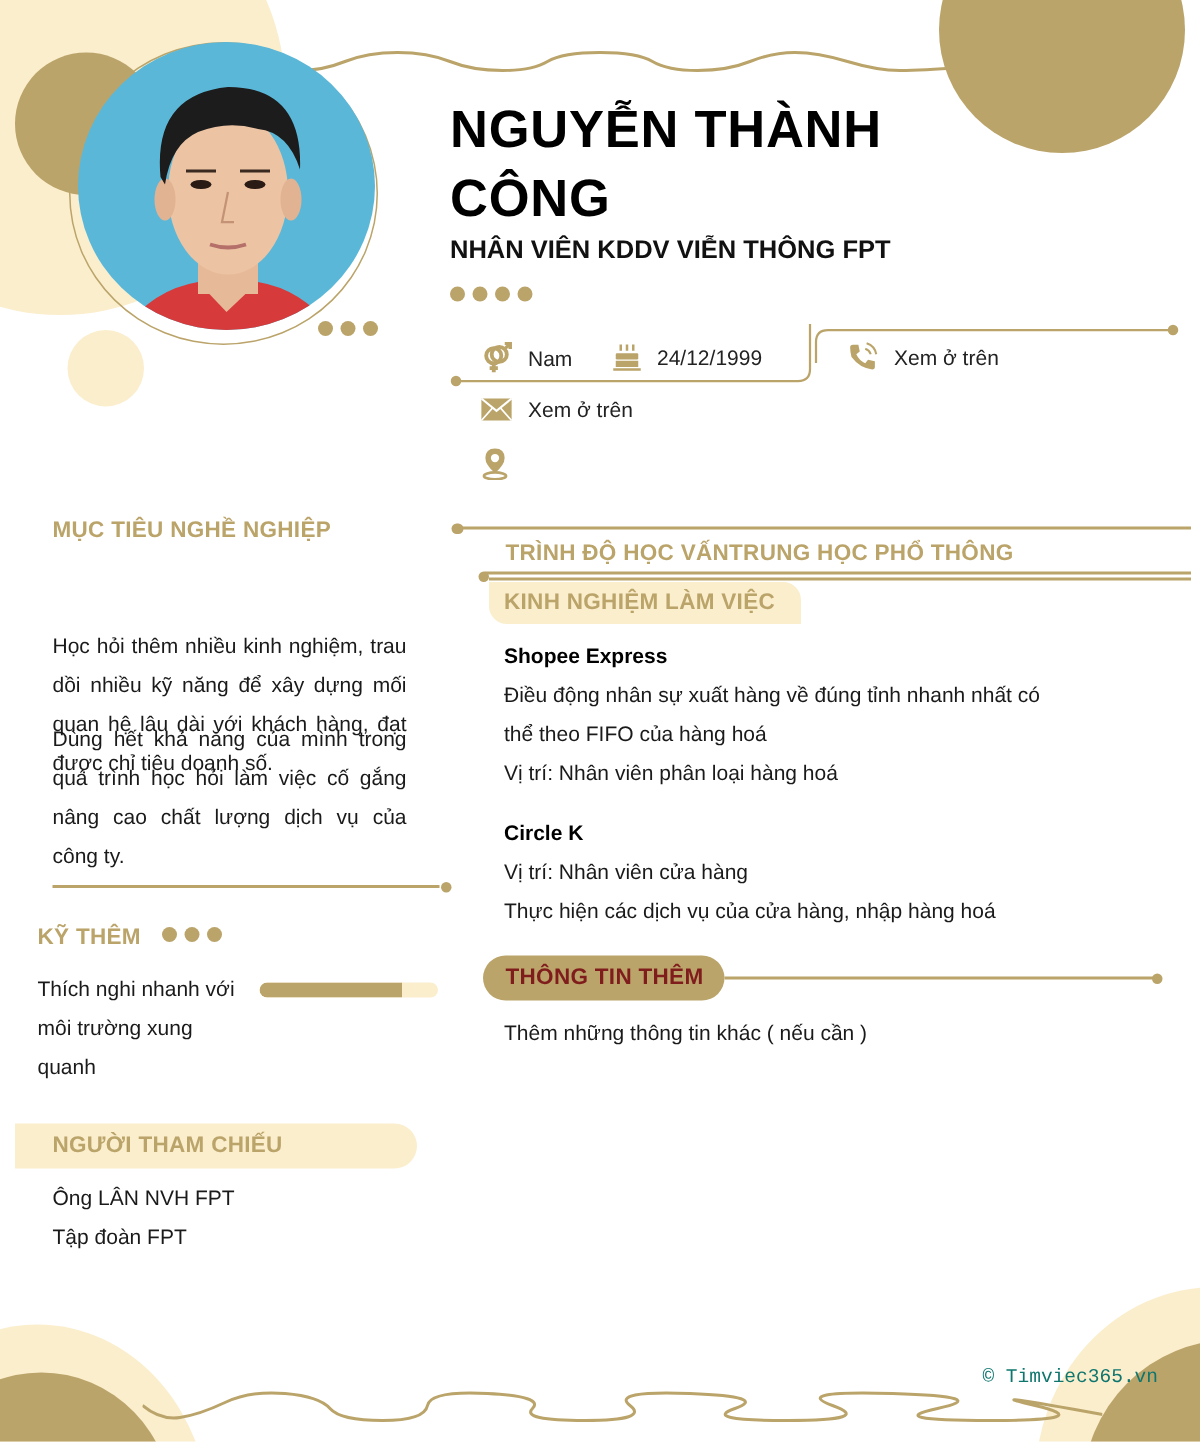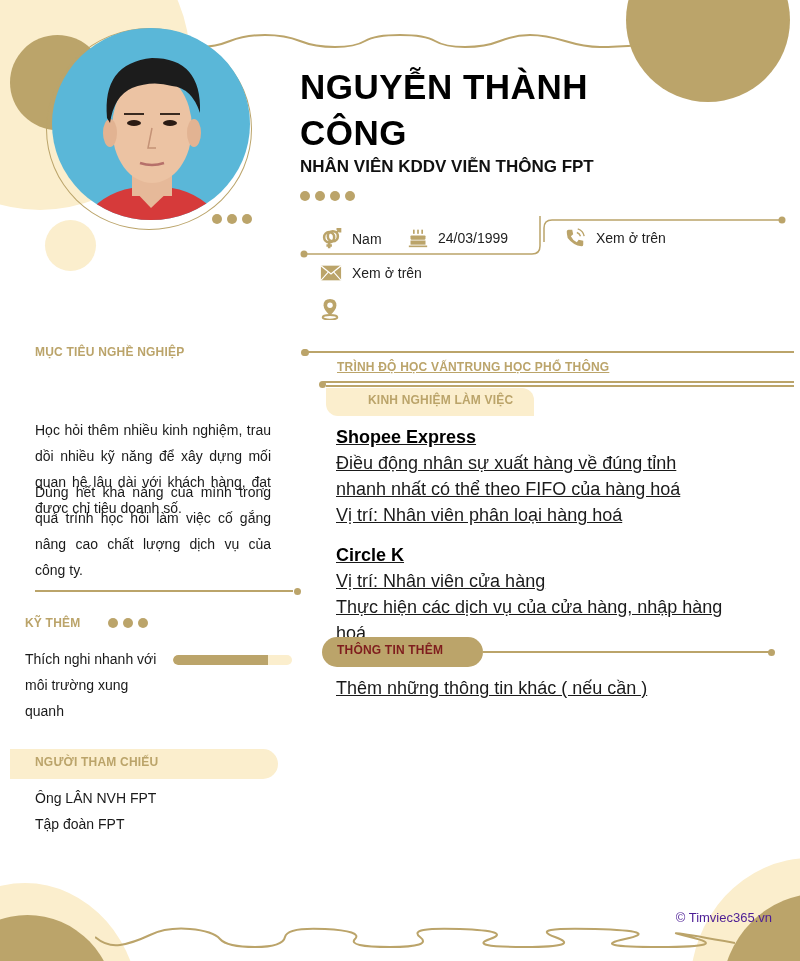--- a/index.html
+++ b/index.html
@@ -23,34 +23,34 @@
       font-size: 17px; font-weight: 700; color: #111;
     }
     .dots { position: absolute; display: flex; gap: 5px; }
     .dots span { width: 10px; height: 10px; border-radius: 50%; background: #bba46a; display: block; }
 
     .info-row { position: absolute; display: flex; align-items: center; font-size: 14px; color: #222; }
     .info-row svg { margin-right: 10px; }
 
     
     .sec-title {
-      position: absolute; font-size: 12px; font-weight: 700; color: #bba46a; letter-spacing: 0.2px;
+      position: absolute; font-size: 15px; font-weight: 700; color: #bba46a; letter-spacing: 0.2px;
     }
     .para {
       position: absolute; font-size: 14px; line-height: 26px; color: #1a1a1a; text-align: justify;
     }
     .line { position: absolute; height: 2px; background: #bba46a; }
     .dot { position: absolute; width: 7px; height: 7px; border-radius: 50%; background: #bba46a; }
 
-    .exp-block { position: absolute; left: 336px; font-size: 18px; line-height: 26px; color: #1a1a1a; text-decoration: underline; }
+    .exp-block { position: absolute; left: 336px; font-size: 14px; line-height: 26px; color: #1a1a1a; }
     .exp-block .company { font-weight: 700; color: #000; }
 
     .footer {
       position: absolute; right: 28px; top: 910px;
-      font-family: Liberation Sans, sans-serif; font-size: 13px; color: #4c1d95;
+      font-family: Liberation Mono, monospace; font-size: 13px; color: #0f766e;
     }
   </style>
 </head>
 <body>
 
 <div class="deco" style="left:-110px; top:-90px; width:300px; height:300px; background:#fbeecd;"></div>
 <div class="deco" style="left:10px; top:35px; width:95px; height:95px; background:#bba46a;"></div>
 <div class="deco" style="left:45px; top:220px; width:51px; height:51px; background:#fbeecd;"></div>
 <div class="deco" style="left:626px; top:-62px; width:164px; height:164px; background:#bba46a;"></div>
 
@@ -116,21 +116,21 @@
 </div>
 <div class="info-row" style="left:408px; top:228px;">
   <svg width="20" height="20" viewBox="0 0 24 24">
     <rect x="6" y="2" width="2" height="5" fill="#bba46a"></rect>
     <rect x="11" y="2" width="2" height="5" fill="#bba46a"></rect>
     <rect x="16" y="2" width="2" height="5" fill="#bba46a"></rect>
     <rect x="3" y="9" width="18" height="5" rx="1" fill="#bba46a"></rect>
     <rect x="3" y="15" width="18" height="5" fill="#bba46a"></rect>
     <rect x="1" y="21" width="22" height="2" fill="#bba46a"></rect>
   </svg>
-  <span>24/03/1999</span>
+  <span>24/12/1999</span>
 </div>
 <div class="info-row" style="left:564px; top:227px;">
   <svg width="22" height="22" viewBox="0 0 24 24">
     <path d="M5,3 L9,3 L10,8 L7.5,10 Q9.5,14.5 14,16.5 L16,14 L21,15 L21,19 Q21,21 19,21 Q10,20 4,12 Q3,8 3,5 Q3,3 5,3 Z" fill="#bba46a"></path>
     <path d="M14,6 Q17,7 18,10" fill="none" stroke="#bba46a" stroke-width="1.5"></path>
     <path d="M15,2 Q21,4 22,10" fill="none" stroke="#bba46a" stroke-width="1.5"></path>
   </svg>
   <span>Xem ở trên</span>
 </div>
 <div class="info-row" style="left:320px; top:264px;">
@@ -167,27 +167,27 @@
   <div style="width:80%; height:100%; background:#bba46a; border-radius:5px 0 0 5px;"></div>
 </div>
 
 <div class="abs" style="left:10px; top:749px; width:268px; height:30px; background:#fbeecd; border-radius:0 15px 15px 0;"></div>
 <div class="sec-title" style="left:35px; top:755px;">NGƯỜI THAM CHIẾU</div>
 <div class="para" style="left:35px; top:785px; text-align:left;">Ông LÂN NVH FPT</div>
 <div class="para" style="left:35px; top:811px; text-align:left;">Tập đoàn FPT</div>
 
 <div class="dot" style="left:302px; top:349px;"></div>
 <div class="line" style="left:306px; top:351px; width:488px; height:1.5px;"></div>
-<div class="sec-title" style="left:337px; top:360px;text-decoration:underline;">TRÌNH ĐỘ HỌC VẤNTRUNG HỌC PHỔ THÔNG</div>
+<div class="sec-title" style="left:337px; top:360px;">TRÌNH ĐỘ HỌC VẤNTRUNG HỌC PHỔ THÔNG</div>
 <div class="dot" style="left:319px; top:381px;"></div>
 <div class="line" style="left:323px; top:381px; width:471px; height:1.5px;"></div>
 <div class="line" style="left:326px; top:385px; width:468px; height:1.5px;"></div>
 
 <div class="abs" style="left:326px; top:388px; width:208px; height:28px; background:#fbeecd; border-radius:0 12px 0 12px;"></div>
-<div class="sec-title" style="left:336px; top:393px;margin-left:32px;">KINH NGHIỆM LÀM VIỆC</div>
+<div class="sec-title" style="left:336px; top:393px;">KINH NGHIỆM LÀM VIỆC</div>
 
 <div class="exp-block" style="top:424px; width:380px;">
   <div class="company">Shopee Express</div>
   <div>Điều động nhân sự xuất hàng về đúng tỉnh nhanh nhất có thể theo FIFO của hàng hoá</div>
   <div>Vị trí: Nhân viên phân loại hàng hoá</div>
 </div>
 <div class="exp-block" style="top:542px; width:400px;">
   <div class="company">Circle K</div>
   <div>Vị trí: Nhân viên cửa hàng</div>
   <div>Thực hiện các dịch vụ của cửa hàng, nhập hàng hoá</div>

